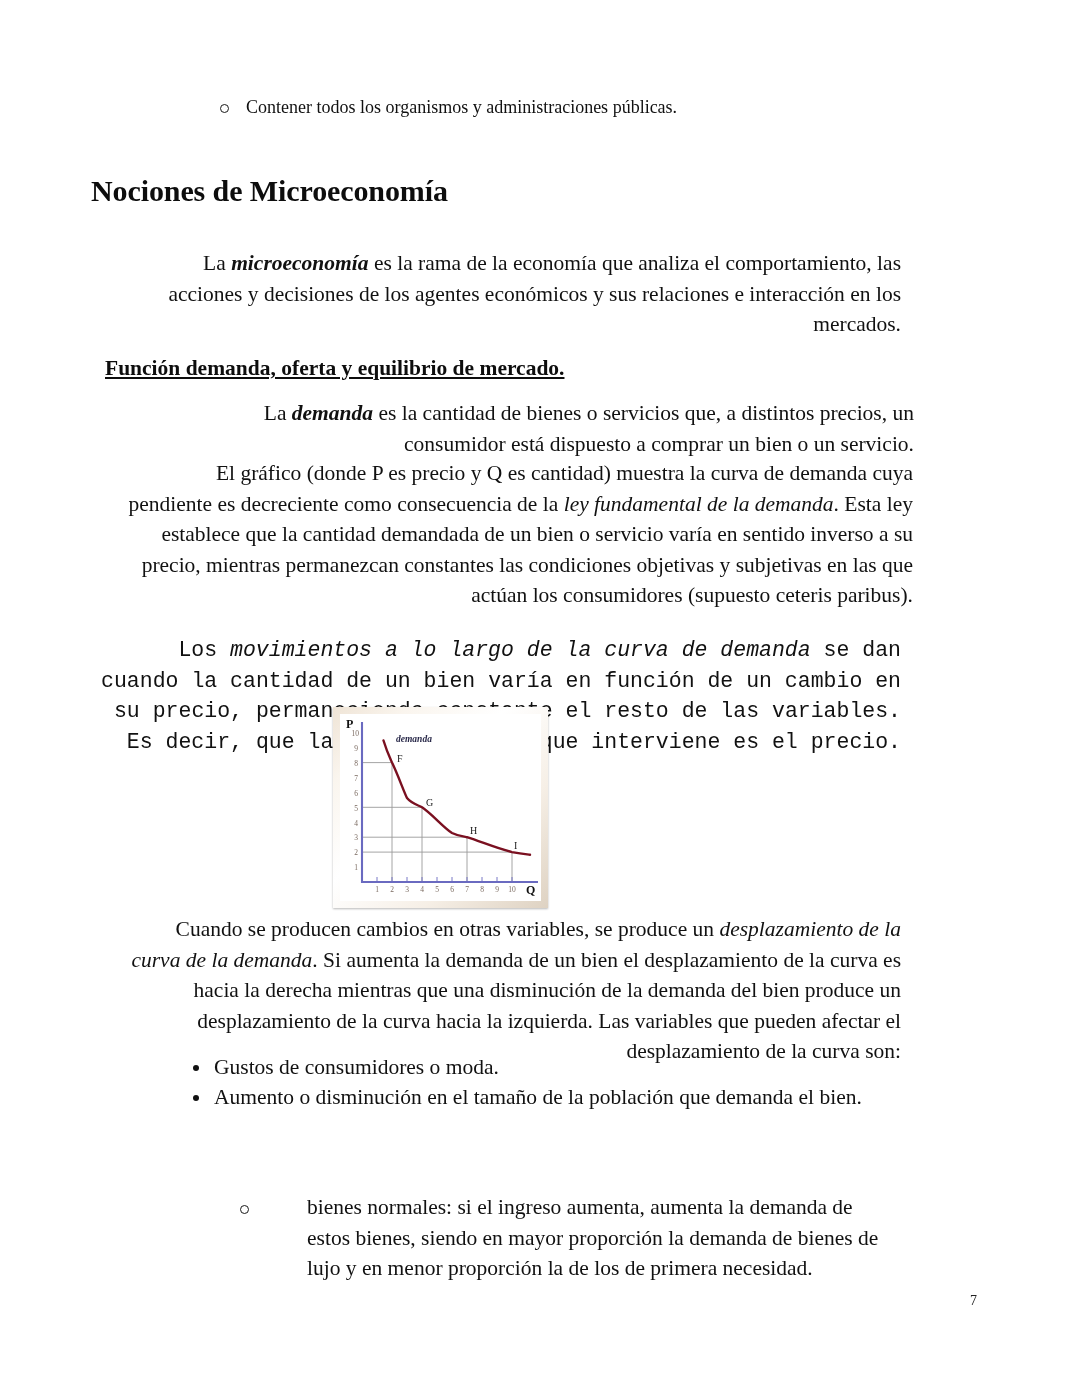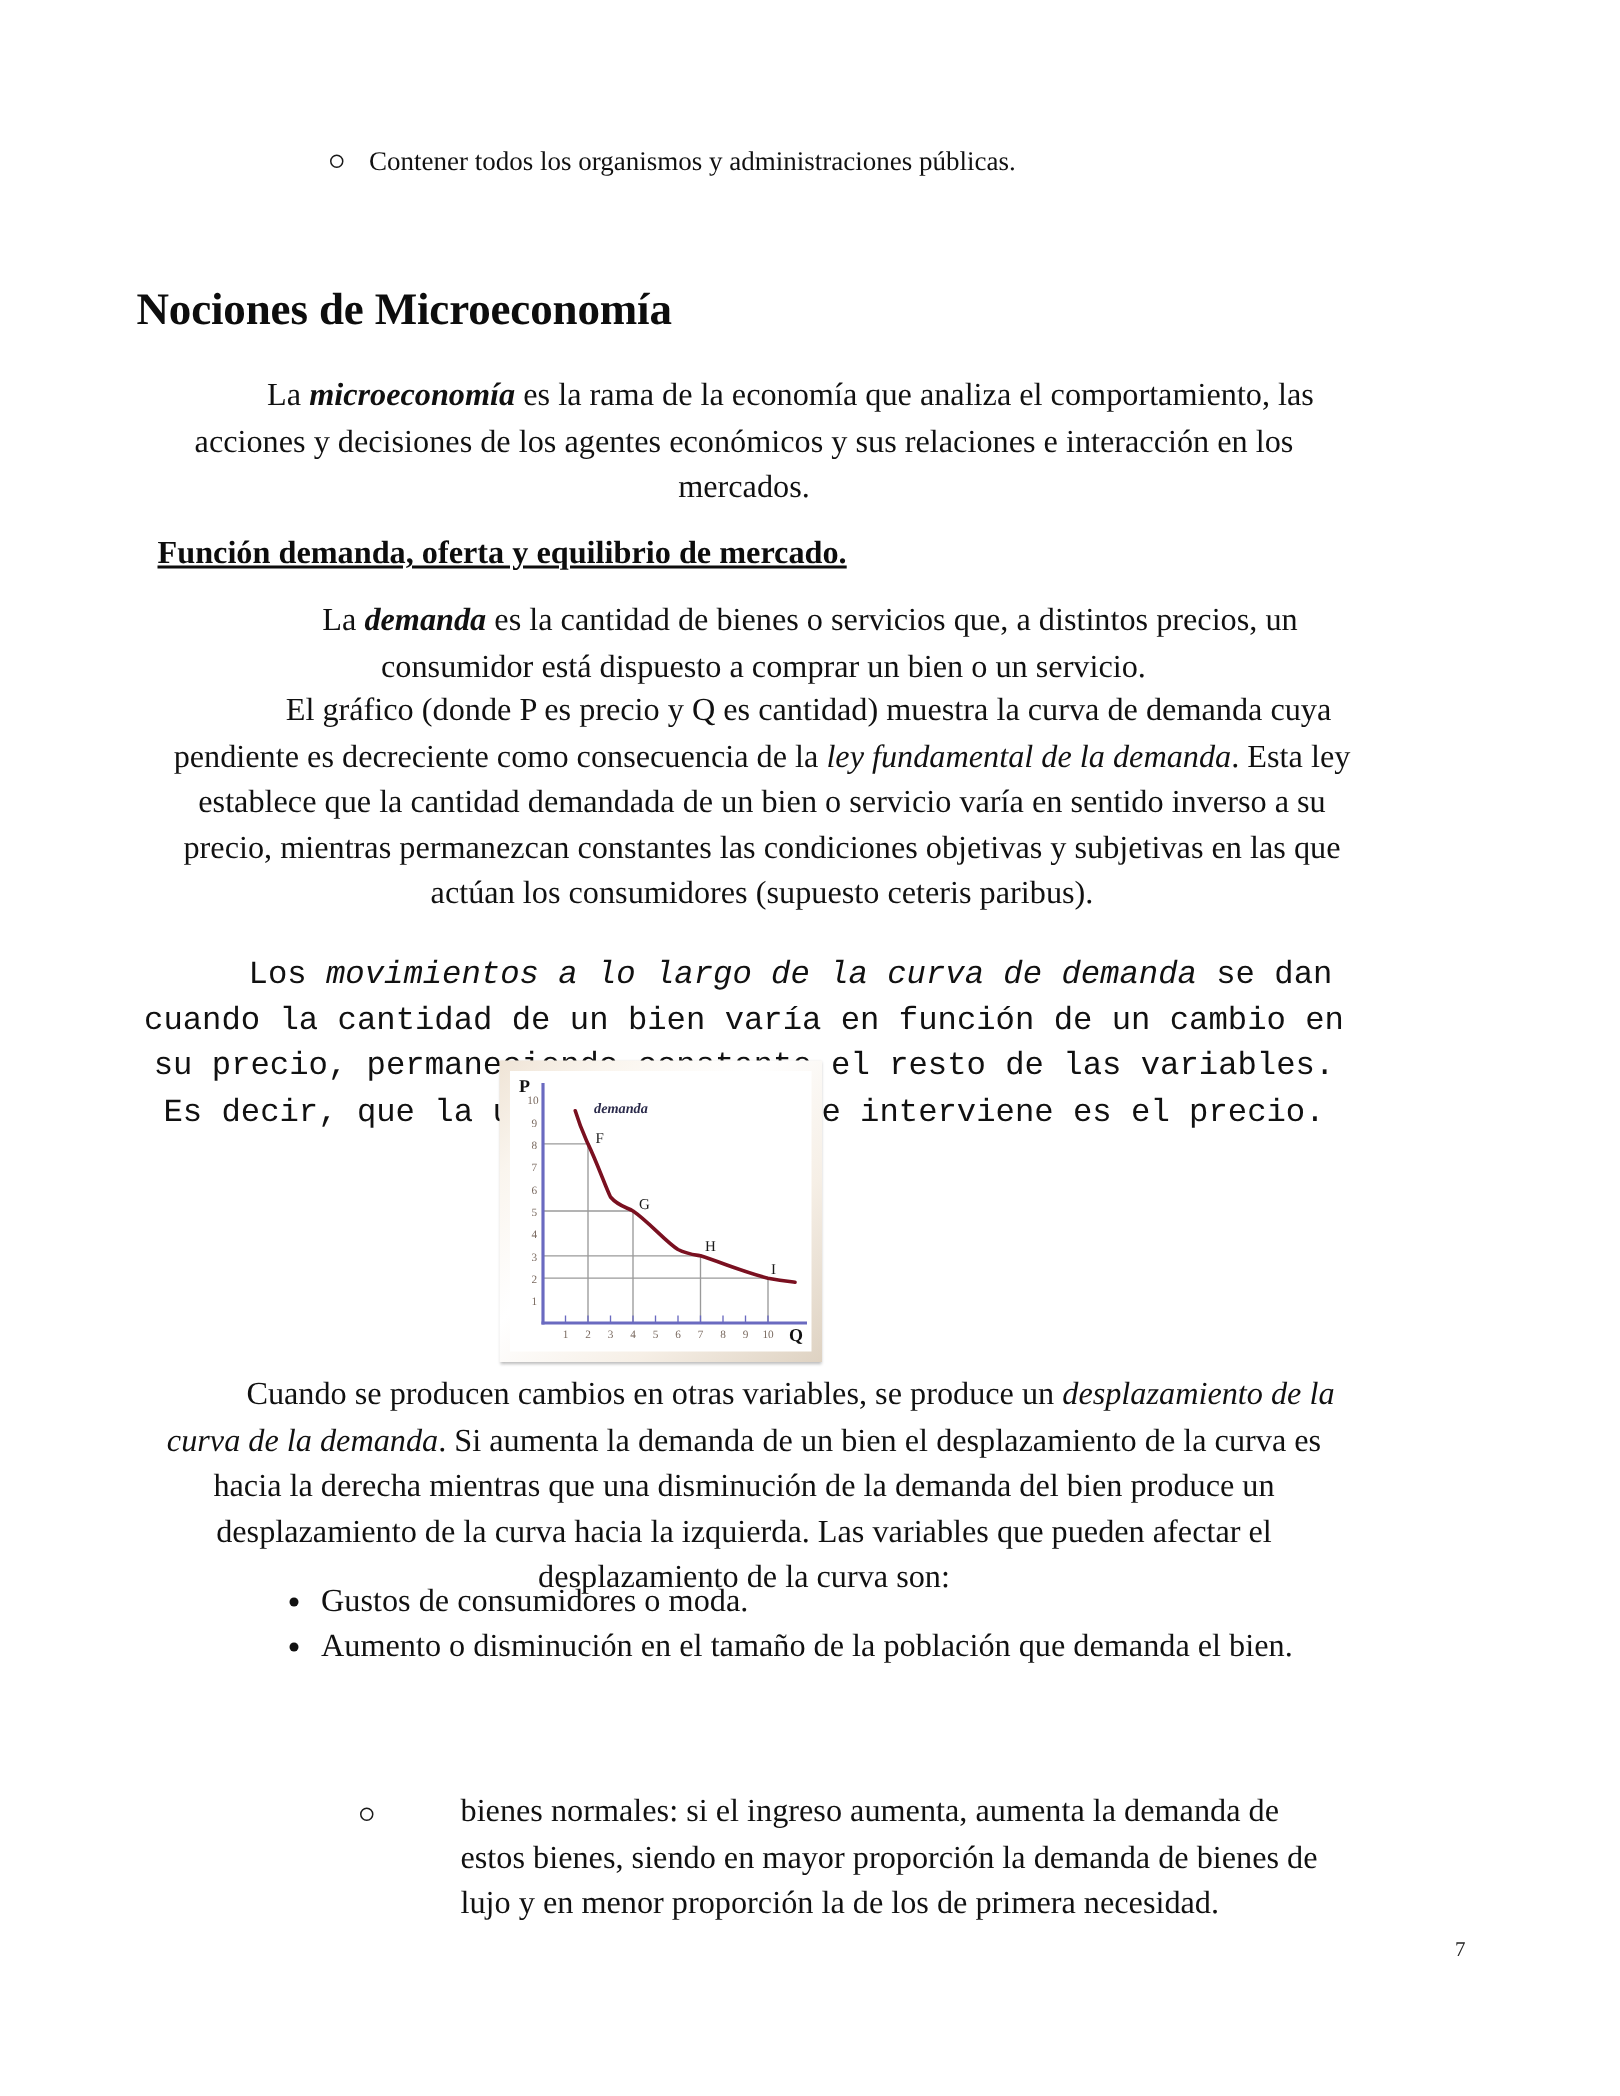--- a/index.html
+++ b/index.html
@@ -21,21 +21,21 @@
     background: #ffffff;
   }
 
   
   .body-text {
     position: absolute;
     left: 91px;
     width: 810px;
     font-size: 21.5px;
     line-height: 30.5px;
-    text-align: center;
+    text-align: right;
     color: #111111;
   }
   .body-text .indent { display: inline-block; width: 62px; }
 
   em.i { font-style: italic; }
   strong.bi { font-style: italic; font-weight: bold; }
 
   
   .o-item {
     position: absolute;
@@ -170,21 +170,21 @@
 </head>
 <body>
 
 <div class="page">
 
   <div class="o-item" style="left:220px; top:92px; width:680px;">
     <span class="o-marker"><span class="ring"></span></span>
     <span>Contener todos los organismos y administraciones públicas.</span>
   </div>
 
-  <h1 class="heading" style="top:190px; margin:0;">Nociones de Microeconomía</h1>
+  <h1 class="heading" style="top:174px; margin:0;">Nociones de Microeconomía</h1>
 
   <p class="body-text" style="top:248px; margin:0;">
     <span class="indent"></span><span>La </span><strong class="bi">microeconomía</strong><span> es la rama de la economía que analiza el comportamiento, las acciones y decisiones de los agentes económicos y sus relaciones e interacción en los mercados.</span>
   </p>
 
   <div class="sub-underline" style="top:356px;">Función demanda, oferta y equilibrio de mercado.</div>
 
   <p class="body-text" style="top:385px; margin:13px;">
     <span class="indent"></span><span>La </span><strong class="bi">demanda</strong><span> es la cantidad de bienes o servicios que, a distintos precios, un consumidor está dispuesto a comprar un bien o un servicio.</span>
   </p>

